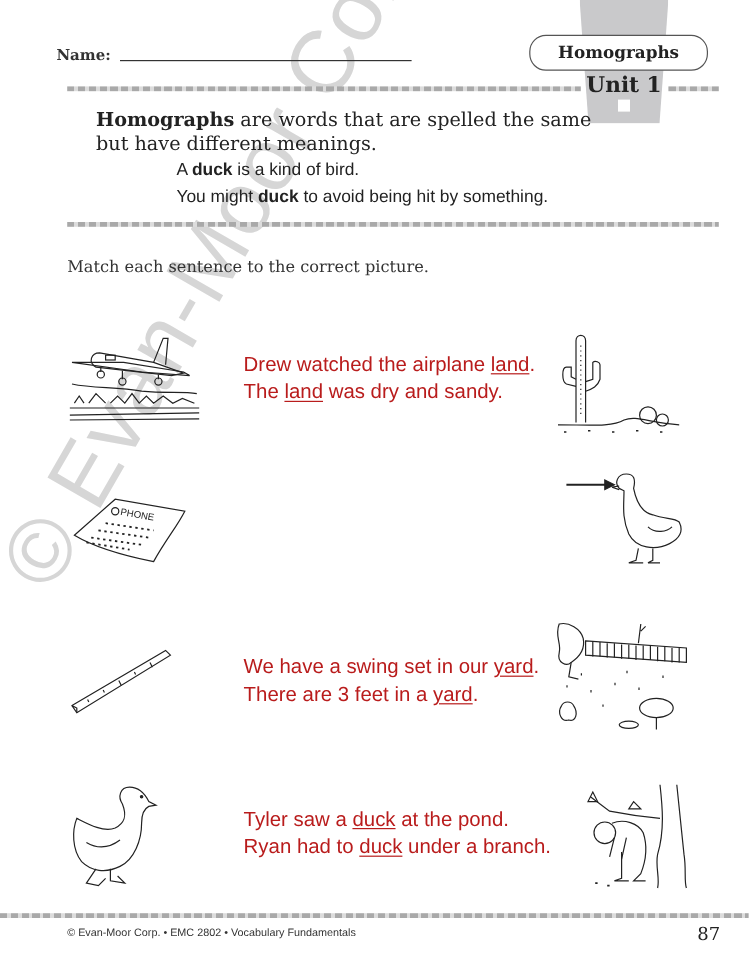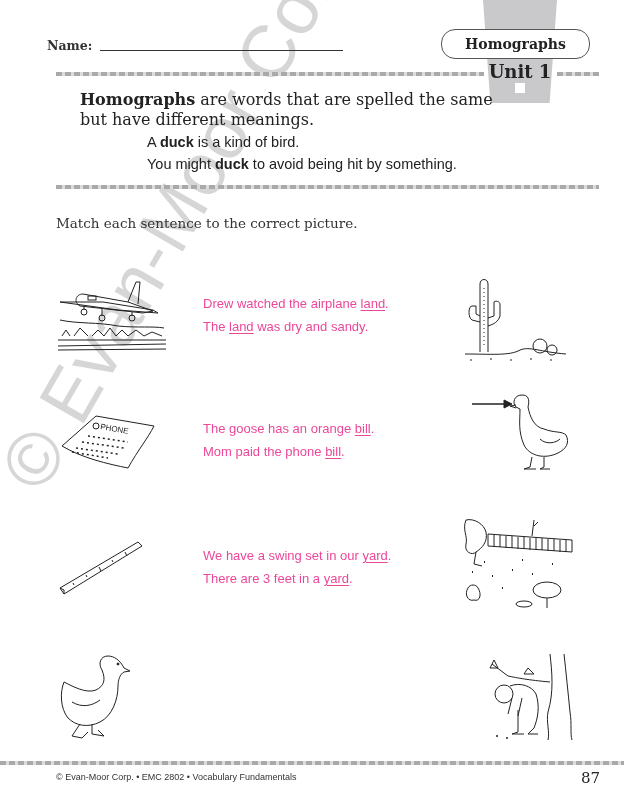--- a/index.html
+++ b/index.html
@@ -20,21 +20,21 @@
 
   .divider { position: absolute; height: 4px; background-image: repeating-linear-gradient(90deg, #a9a9a9 0 6px, #dcdcdc 6px 9px); z-index: 1; }
 
   .intro { position: absolute; left: 80px; top: 90px; font-size: 16px; line-height: 20px; color: #222; z-index: 2; }
   .intro b { font-weight: bold; }
   .examples { position: absolute; left: 147px; top: 131px; font-size: 14.5px; line-height: 22px; color: #222; z-index: 2; }
 
   .instructions { position: absolute; left: 56px; top: 215px; font-size: 13.5px; line-height: 17px; color: #333; z-index: 2; }
 
   .row { position: absolute; left: 0; width: 624px; height: 100px; z-index: 2; }
-  .sentences { position: absolute; left: 203px; font-size: 13px; line-height: 23px; color: #ec4899; }
+  .sentences { position: absolute; left: 203px; font-size: 17px; line-height: 23px; color: #b91c1c; }
   .sentences .u { text-decoration: underline; text-underline-offset: 2px; }
   .pic-left { position: absolute; left: 58px; }
   .pic-right { position: absolute; }
 
   .footer-text { position: absolute; left: 56px; top: 772px; font-size: 9px; color: #333; z-index: 2; }
   .page-num { position: absolute; left: 581px; top: 769px; font-size: 15px; font-weight: normal; color: #222; z-index: 2; }
 </style>
 </head>
 <body>
 
@@ -104,24 +104,20 @@
 
 <div class="row" style="top:385px;">
   <div class="pic-left" style="top:27px;">
     <svg width="100" height="60" viewBox="0 0 100 60" fill="none" stroke="#222" stroke-width="1">
       <path d="M4 34 L38 4 L96 14 C90 26 80 38 70 56 C50 52 24 46 4 34 Z"></path>
       <text x="42" y="17" font-size="8" font-family="Liberation Sans, sans-serif" fill="#222" stroke="none" transform="rotate(10 42 17)">PHONE</text>
       <circle cx="38" cy="14" r="3"></circle>
       <path d="M30 24 L70 30 M24 30 L66 36 M18 36 L60 42 M14 40 L50 46" stroke-dasharray="2 3" stroke-width="1.5"></path>
     </svg>
   </div>
-  <div class="sentences" style="top:32px;">
-    <div><span>The goose has an orange </span><span class="u">bill</span><span>.</span></div>
-    <div><span>Mom paid the phone </span><span class="u">bill</span><span>.</span></div>
-  </div>
   <div class="pic-right" style="left:470px; top:2px;">
     <svg width="110" height="90" viewBox="0 0 110 90" fill="none" stroke="#222" stroke-width="1">
       <path d="M2 17 L40 17" stroke-width="1.6"></path>
       <path d="M34 13 L42 17 L34 21 Z" fill="#222"></path>
       <path d="M52 8 C44 8 42 16 46 20 L50 22 C50 34 48 44 54 58 C60 70 76 72 88 66 C96 62 100 56 96 48 C92 44 84 46 74 42 C64 40 60 30 58 20 C60 12 58 8 52 8 Z"></path>
       <path d="M46 18 L40 19 L46 21"></path>
       <path d="M70 52 C76 58 86 56 90 52"></path>
       <path d="M62 70 L60 80 L54 82 L66 82 M74 70 L74 80 L70 82 L80 82"></path>
     </svg>
   </div>
@@ -157,20 +153,24 @@
 
 <div class="row" style="top:640px;">
   <div class="pic-left" style="top:12px;">
     <svg width="90" height="90" viewBox="0 0 90 90" fill="none" stroke="#222" stroke-width="1">
       <path d="M50 4 C42 4 40 12 44 18 C48 28 46 34 38 38 C28 42 14 34 6 30 C2 40 2 56 10 66 C18 74 30 76 42 70 C54 64 60 48 60 34 C60 28 62 22 66 20 L72 19 L66 16 C62 8 56 4 50 4 Z"></path>
       <circle cx="60" cy="12" r="1" fill="#222"></circle>
       <path d="M14 50 C24 56 34 54 42 48"></path>
       <path d="M22 72 L14 84 L24 86 L30 80 M34 72 L34 82 L46 84 L40 78"></path>
     </svg>
   </div>
+  <div class="sentences" style="top:31px;">
+    <div><span>Tyler saw a </span><span class="u">duck</span><span> at the pond.</span></div>
+    <div><span>Ryan had to </span><span class="u">duck</span><span> under a branch.</span></div>
+  </div>
   <div class="pic-right" style="left:488px; top:12px;">
     <svg width="90" height="90" viewBox="0 0 90 90" fill="none" stroke="#222" stroke-width="1">
       <path d="M62 2 C64 20 66 40 60 60 C58 70 62 80 60 88"></path>
       <path d="M76 2 C78 20 80 40 82 60 C84 72 82 82 84 88"></path>
       <path d="M4 12 L20 24 C30 26 40 28 62 30"></path>
       <path d="M6 8 L10 16 L2 16 Z M40 16 L46 22 L36 22 Z"></path>
       <circle cx="16" cy="42" r="9"></circle>
       <path d="M22 34 C32 30 44 34 48 42 C52 54 50 66 46 76 L40 82 L50 82"></path>
       <path d="M24 46 L20 62 M34 46 L30 64"></path>
       <path d="M30 58 L30 80 L24 82 L36 82"></path>

